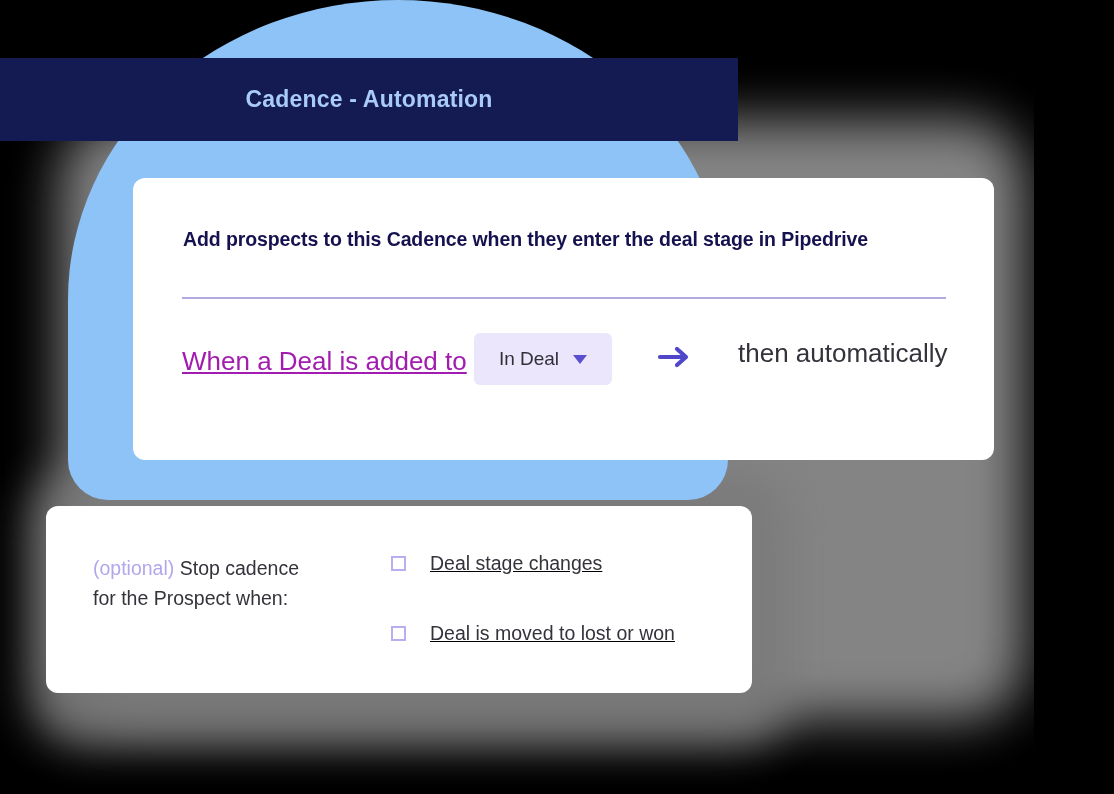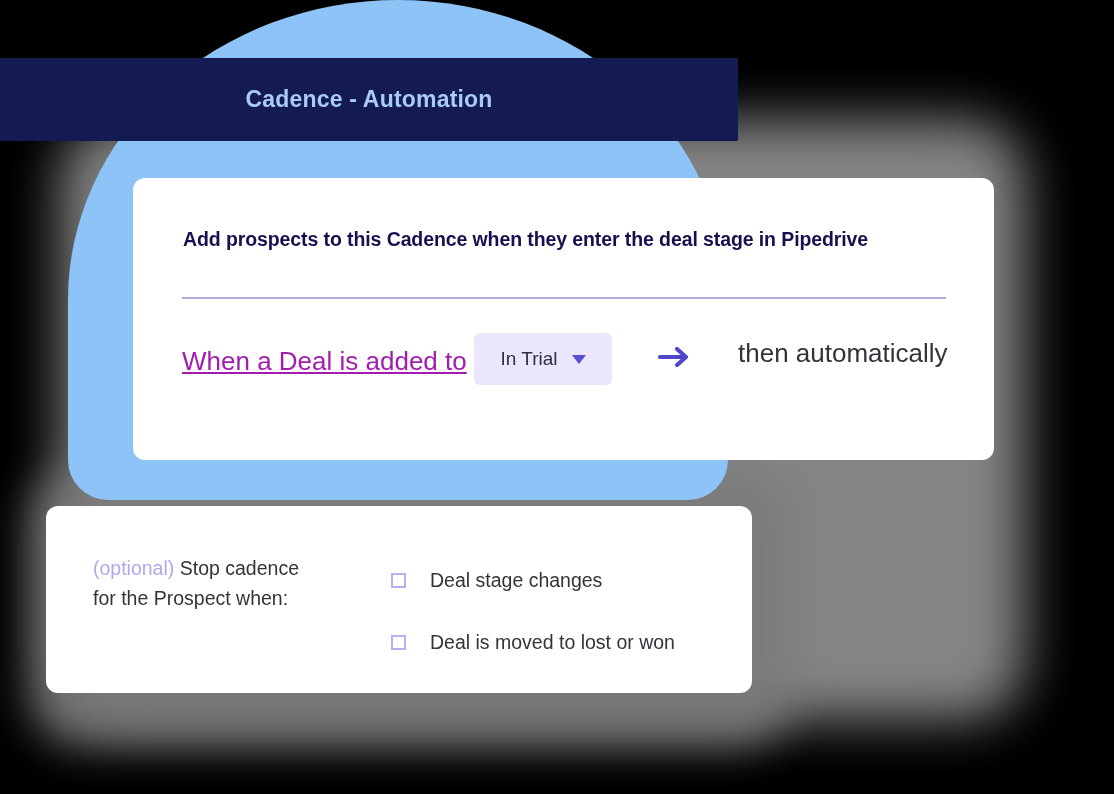--- a/index.html
+++ b/index.html
@@ -9,21 +9,21 @@
   }
   body {
     width: 1114px;
     height: 794px;
     font-family: "Liberation Sans", sans-serif;
     overflow: hidden;
   }
 
   #stage {
     position: relative;
-    width: 1114px;
+    width: 1034px;
     height: 794px;
     background: #000000;
     overflow: hidden;
   }
 
   
   .shadow-slab {
     position: absolute;
     left: 60px;
     top: 120px;
@@ -177,30 +177,31 @@
     color: #33333B;
     font-size: 19.5px;
     line-height: 30px;
   }
   .optional-tag {
     color: #B3A6EC;
   }
   .check-list {
     position: absolute;
     left: 345px;
-    top: 59px;
+    top: 42px;
+    text-decoration: underline;
   }
   .check-item {
     display: flex;
     align-items: center;
     gap: 24px;
     height: 30px;
     cursor: pointer;
   }
-  .check-item + .check-item { margin-top: 32px; }
+  .check-item + .check-item { margin-top: 40px; }
   .checkbox {
     width: 11px;
     height: 11px;
     border: 2.5px solid #B9AEF0;
     background: #FFFFFF;
     flex: none;
   }
   .check-text {
     color: #33333B;
     font-size: 19.5px;
@@ -225,21 +226,21 @@
 
     <div class="card-heading">Add prospects to this  Cadence when they enter the deal stage in  Pipedrive</div>
 
     <div class="card-divider"></div>
 
     <div class="rule-row">
 
       <div class="rule-lead">When a Deal is added to</div>
 
       <div class="dropdown">
-        <span class="dropdown-value">In Trial</span>
+        <span class="dropdown-value">In Deal</span>
         <span class="caret"></span>
       </div>
 
       <div class="arrow-wrap">
         <svg width="38" height="24" viewBox="0 0 38 24" aria-hidden="true">
           <g fill="none" stroke="#4F46C9" stroke-width="4.2" stroke-linecap="round" stroke-linejoin="round">
             <line x1="4" y1="12" x2="29" y2="12"></line>
             <polyline points="21,4 30,12 21,20"></polyline>
           </g>
         </svg>

